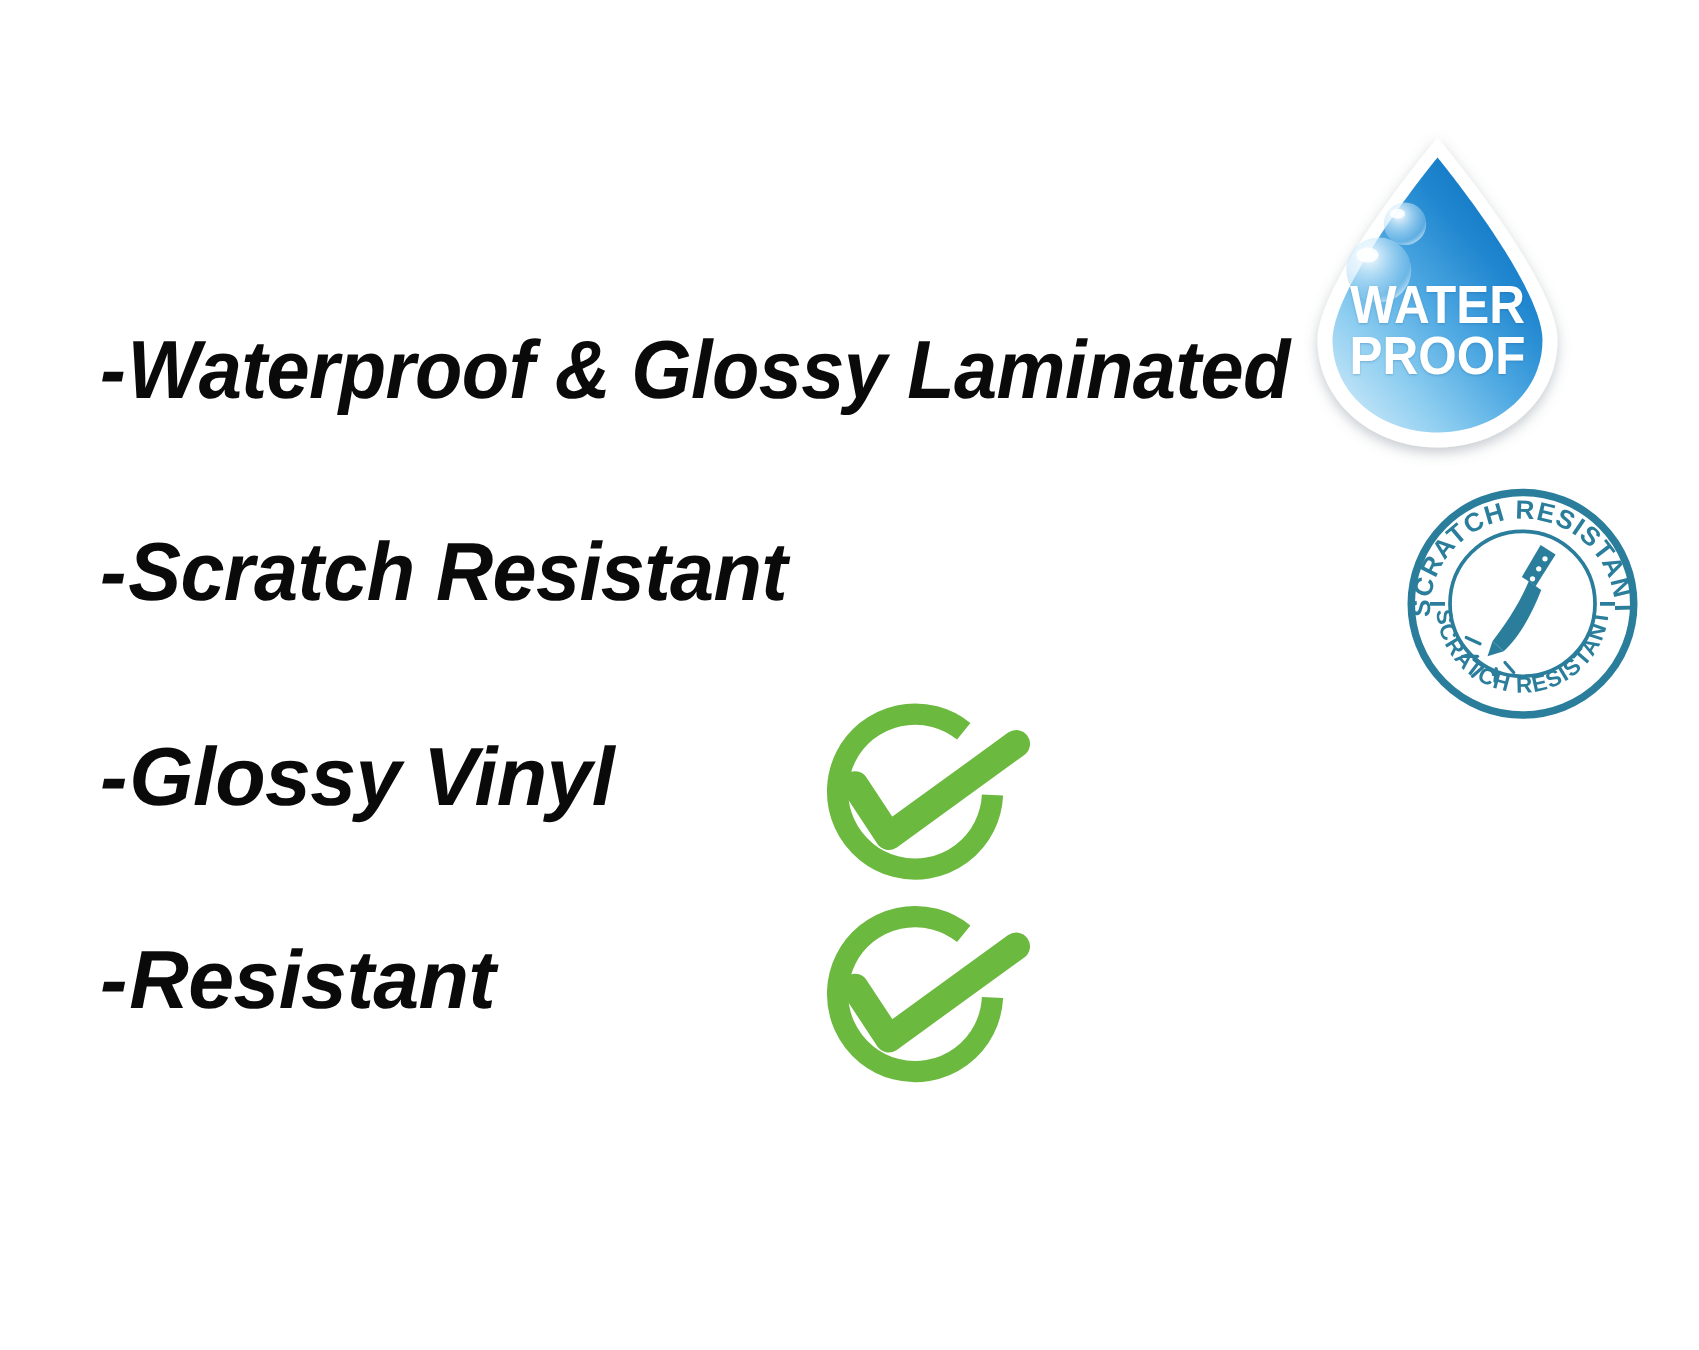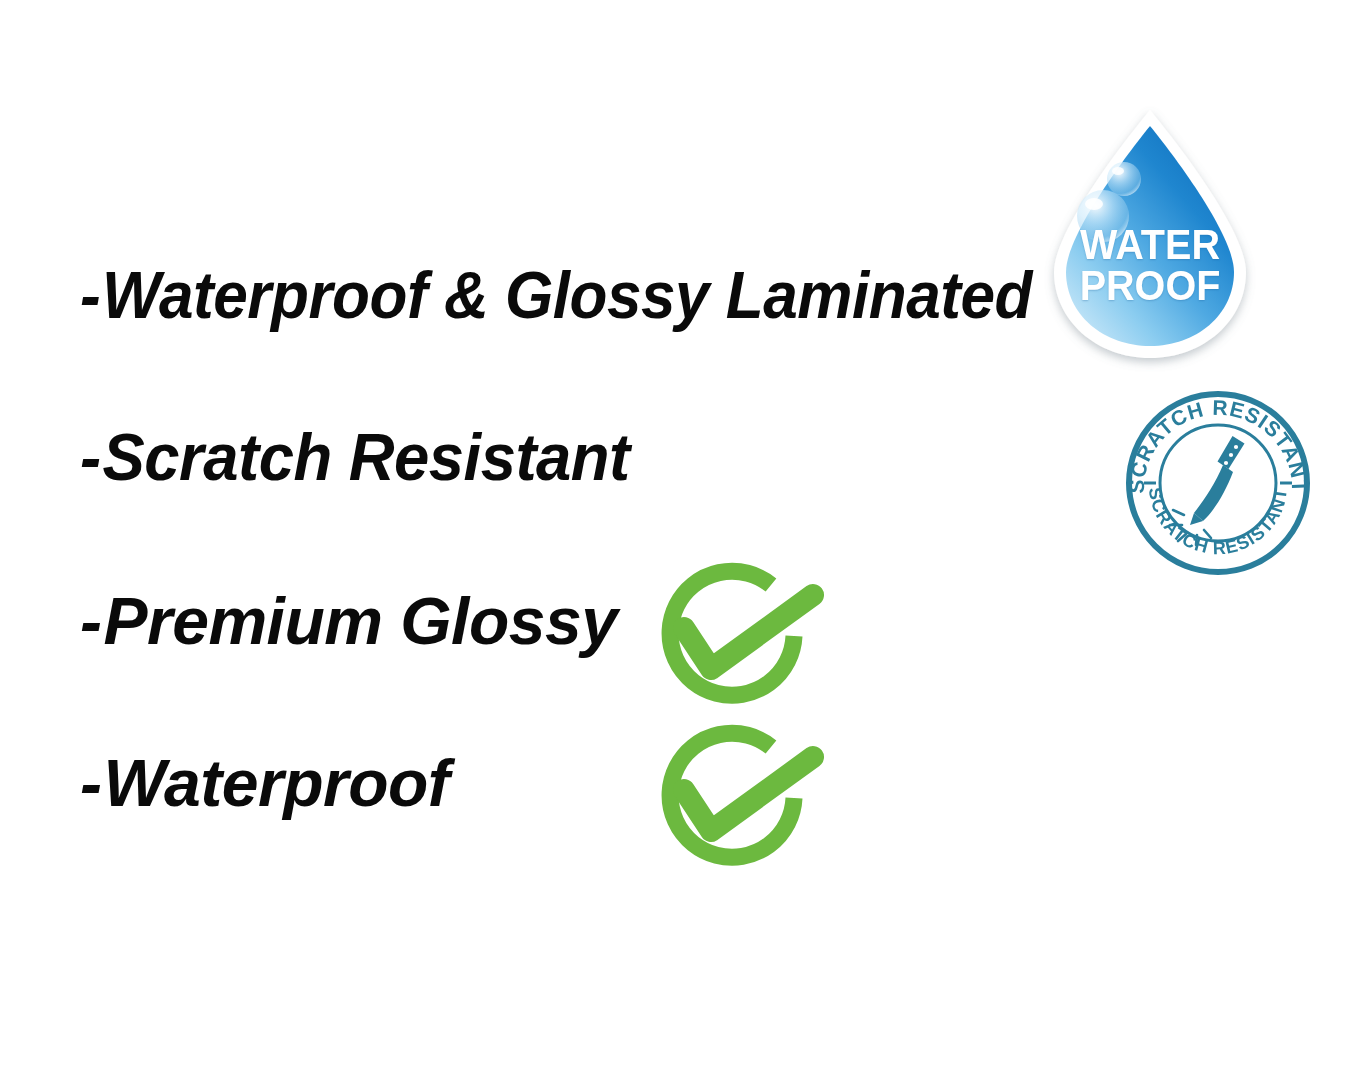--- a/index.html
+++ b/index.html
@@ -153,26 +153,26 @@
       <span class="label">Waterproof &amp; Glossy Laminated</span>
     </div>
 
     <div class="feature-row r1">
       <span class="dash">-</span>
       <span class="label">Scratch Resistant</span>
     </div>
 
     <div class="feature-row r2">
       <span class="dash">-</span>
-      <span class="label">Premium Glossy</span>
+      <span class="label">Glossy Vinyl</span>
     </div>
 
     <div class="feature-row r3">
       <span class="dash">-</span>
-      <span class="label">Waterproof</span>
+      <span class="label">Resistant</span>
     </div>
 
   </div>
 
   <div class="droplet-badge">
     <svg viewBox="0 0 212 258" xmlns="http://www.w3.org/2000/svg">
       <defs>
         <linearGradient id="dropGrad" x1="0.12" y1="0.92" x2="0.88" y2="0.06">
           <stop offset="0%" stop-color="#bfe3f7"></stop>
           <stop offset="20%" stop-color="#8ccdf0"></stop>

